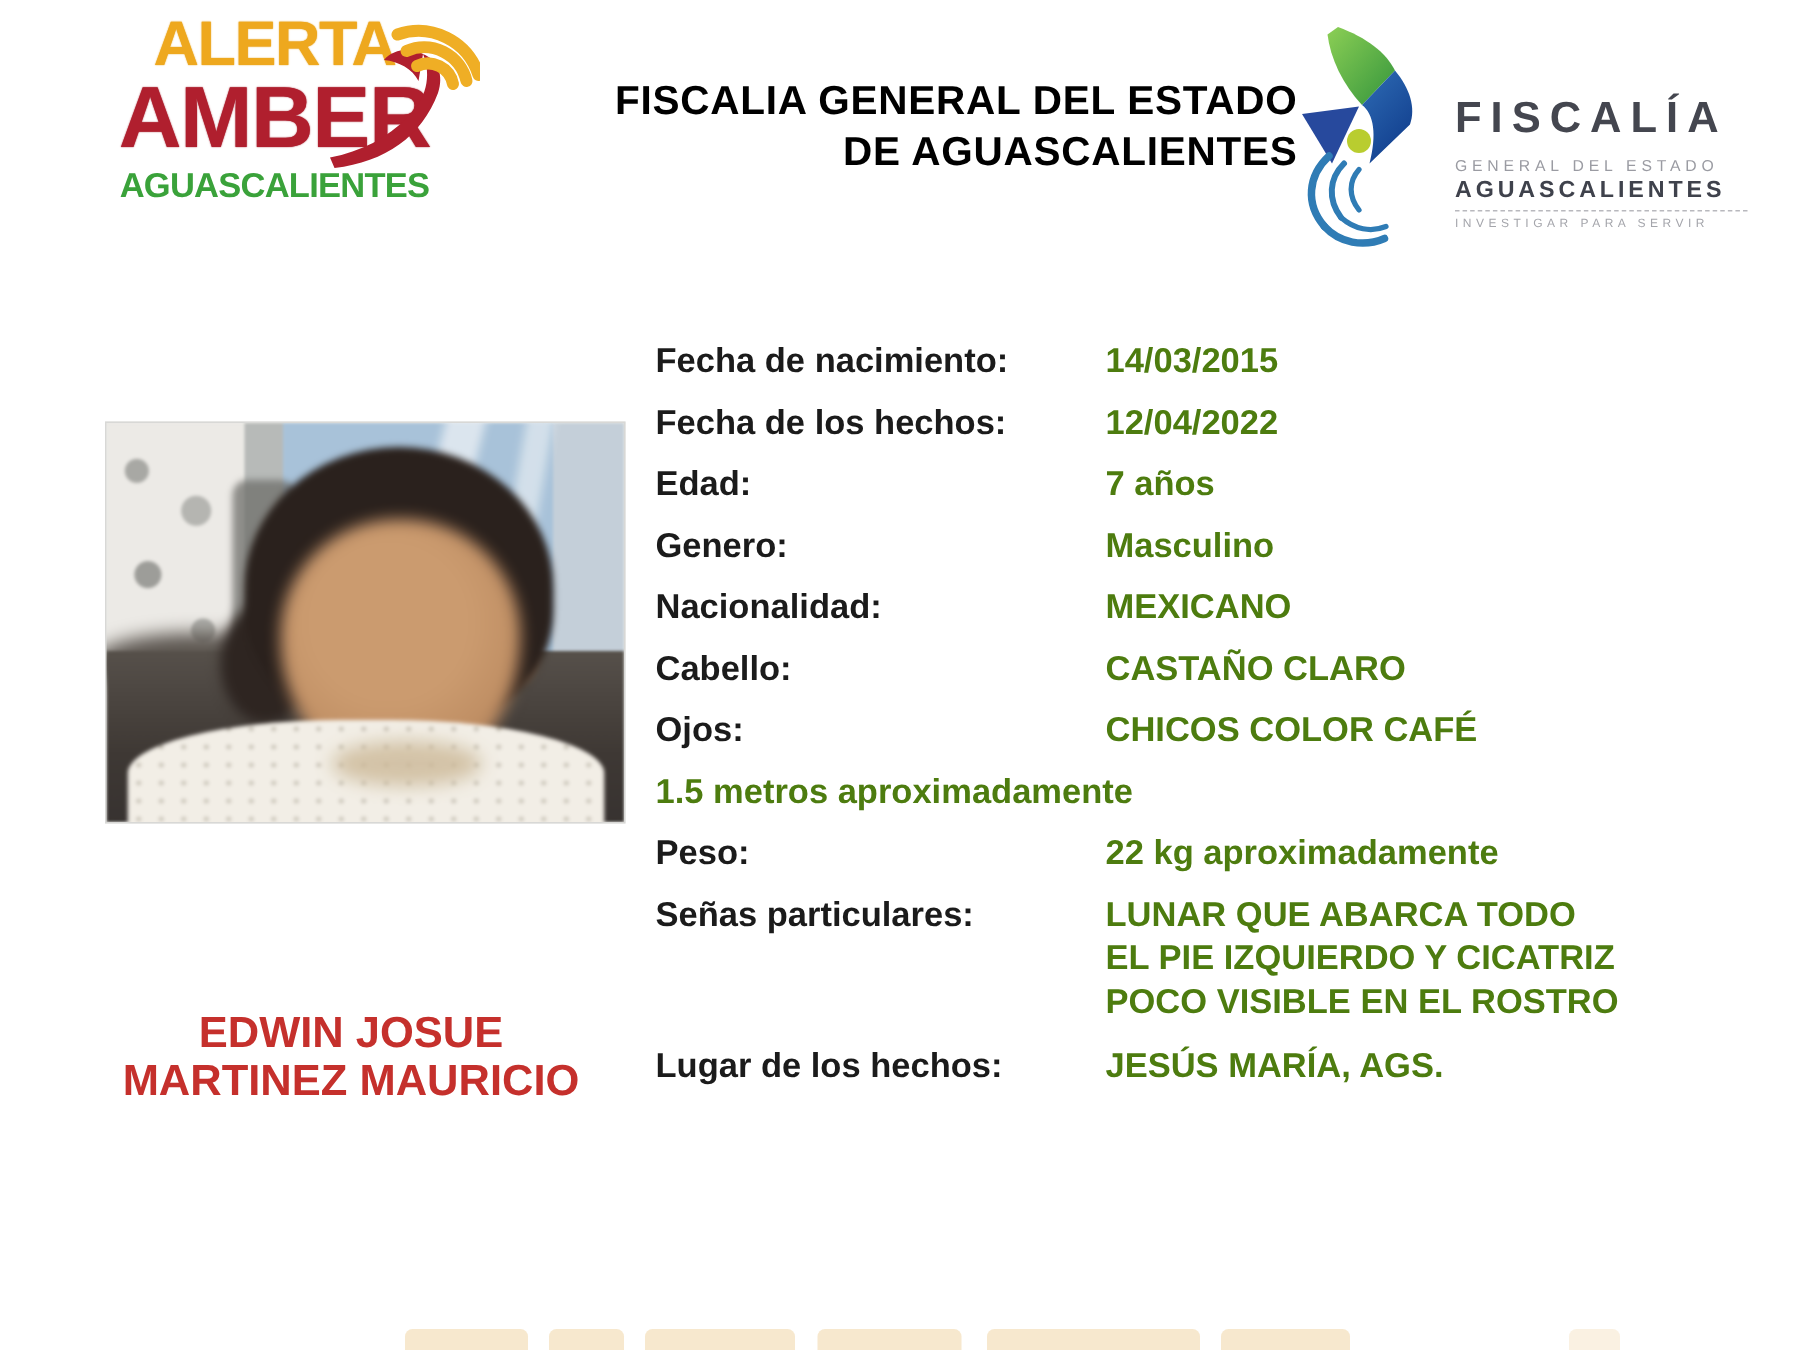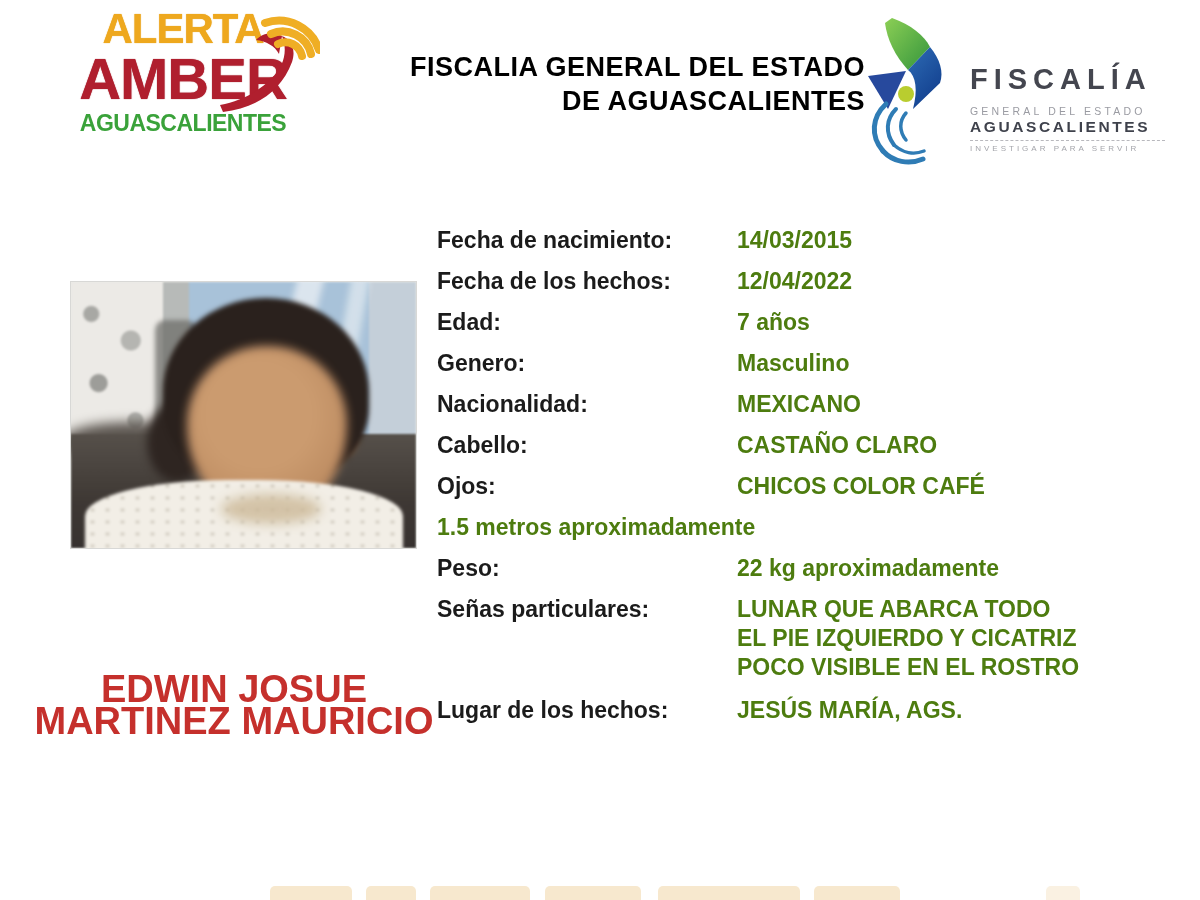--- a/index.html
+++ b/index.html
@@ -68,21 +68,21 @@
   .ph-shirt{position:absolute;left:14px;top:198px;width:318px;height:80px;
             background-color:#f2eee5;
             background-image:radial-gradient(#b6b0a2 1.2px,transparent 1.8px);
             background-size:15px 12px;
             border-radius:45% 45% 0 0;filter:blur(1px);}
   .ph-chin-shadow{position:absolute;left:150px;top:212px;width:100px;height:30px;background:#cdb894;
                   border-radius:50%;filter:blur(6px);opacity:.8;}
 
   
   .person-name{position:absolute;left:28px;top:673px;width:412px;text-align:center;
-               font-weight:bold;font-size:38px;line-height:32px;color:#c5302c;letter-spacing:0;}
+               font-weight:bold;font-size:29px;line-height:32px;color:#c5302c;letter-spacing:0;}
 
   
   .fields{position:absolute;left:437px;top:226px;width:700px;font-size:23px;font-weight:bold;}
   .frow{display:flex;align-items:flex-start;margin-bottom:12px;}
   .frow.gap{margin-top:14px;}
   .flabel{width:300px;flex:0 0 300px;color:#1b1b1b;line-height:29px;}
   .fvalue{color:#4d7c0f;line-height:29px;white-space:pre-line;}
 
   
   .cutoff{position:absolute;top:886px;height:18px;border-radius:5px 5px 0 0;background:#f6e4c5;opacity:.85;}

